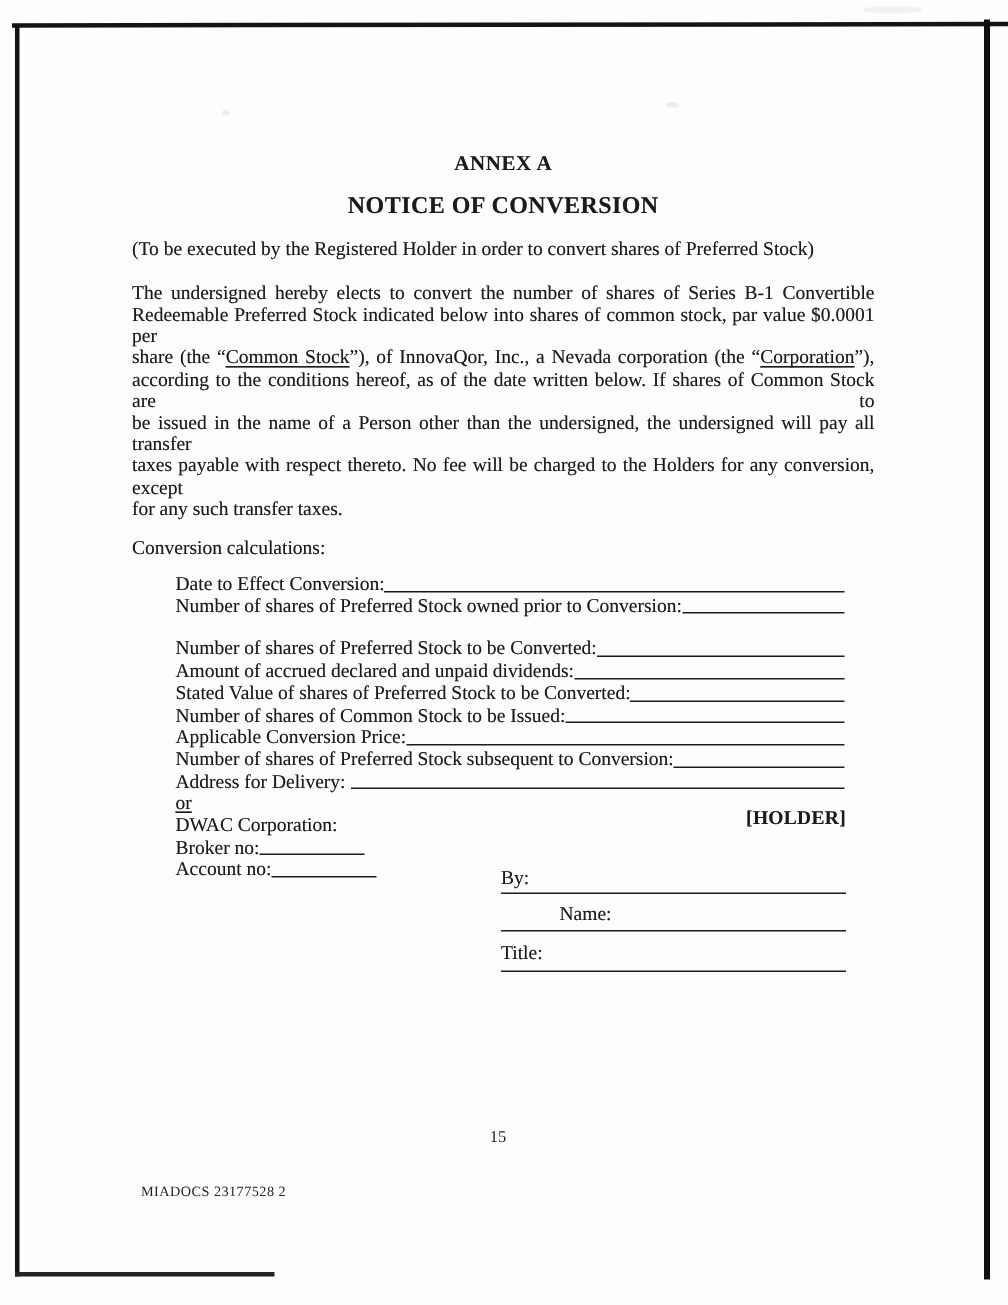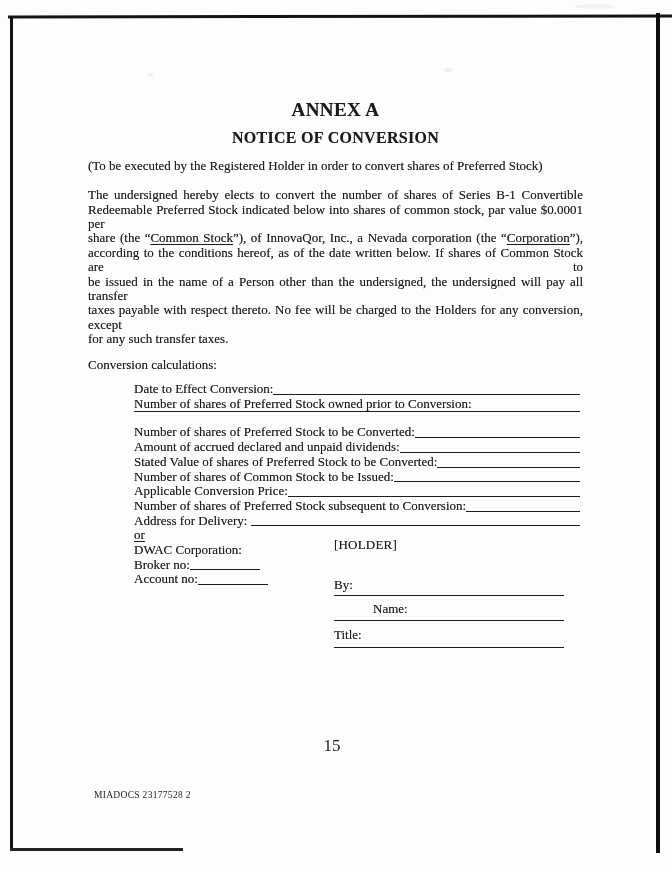--- a/index.html
+++ b/index.html
@@ -22,45 +22,45 @@
   .smudge.s1 { left: 444px; top: 68px;  width: 9px;  height: 4px; }
   .smudge.s2 { left: 497px; top: 283px; width: 6px;  height: 5px; }
   .smudge.s3 { left: 148px; top: 73px;  width: 5px;  height: 4px; }
   .smudge.s4 { left: 575px; top: 4px;   width: 40px; height: 5px; background: rgba(60,60,60,0.06); }
 
   .doc {
     position: absolute; left: 88px; top: 98px; width: 495px;
     font-size: 13px; line-height: 14.4px;
     text-shadow: 0 0 0.4px rgba(20,20,20,0.5);
   }
-  .annex-title  { margin-top: 5px;  text-align: center; font-weight: bold; font-size: 19px; letter-spacing: 0.4px; }
+  .annex-title  { margin-top: 5px;  text-align: center; font-weight: bold; font-size: 14px; letter-spacing: 0.4px; }
   .notice-title { margin-top: 14px; text-align: center; font-weight: bold; font-size: 16px; letter-spacing: 0.3px; }
   .exec-note    { margin-top: 13px; }
   .intro        { margin-top: 15px; }
   .pline        { text-align: justify; text-align-last: justify; }
   .pline.last   { text-align-last: left; }
   .seg-u        { text-decoration: underline; text-underline-offset: 2px; }
   .calc-heading { margin-top: 11px; }
-  .calc-list    { margin-top: 10px; margin-left: 46px; width: 446px; }
+  .calc-list    { margin-top: 10px; margin-left: 29px; width: 446px; text-align: center; }
   .crow         { display: flex; height: 14.7px; line-height: 14.7px; white-space: pre; }
-  .crow.gap     { margin-bottom: 14px; flex-direction: column; }
+  .crow.gap     { margin-bottom: 14px; }
   .crow .lbl.u  { text-decoration: underline; text-underline-offset: 2px; }
   .crow .fill   { flex: 1 1 auto; border-bottom: 1.3px solid #1c1c1c; margin-bottom: 2px; }
   .crow .fill.short { flex: 0 0 70px; }
 
   .holder-block { position: absolute; left: 334px; top: 538px; width: 230px; font-size: 13px; line-height: 14px; text-shadow: 0 0 0.4px rgba(20,20,20,0.5); }
-  .holder-name  { font-weight: normal; letter-spacing: 0.2px; }
+  .holder-name  { font-weight: bold; letter-spacing: 0.2px; text-align: right; }
   .sig-label.by { margin-top: 26px; }
   .sig-line     { height: 3px; border-bottom: 1.5px solid #1c1c1c; }
   .sig-label.nm { margin-top: 6px; margin-left: 39px; }
   .sig-line.n2  { height: 4px; }
   .sig-label.tt { margin-top: 7px; }
   .sig-line.n3  { height: 5px; }
 
-  .page-number { position: absolute; left: 0; top: 736px; width: 664px; text-align: center; font-size: 17px; }
+  .page-number { position: absolute; left: 0; top: 752px; width: 664px; text-align: center; font-size: 11px; }
   .doc-id      { position: absolute; left: 94px; top: 790px; font-size: 9.5px; letter-spacing: 0.3px; color: #242424; }
 </style>
 </head>
 <body>
 
 <div class="scan">
 
   <div class="border-top"></div>
   <div class="border-left"></div>
   <div class="border-right"></div>

